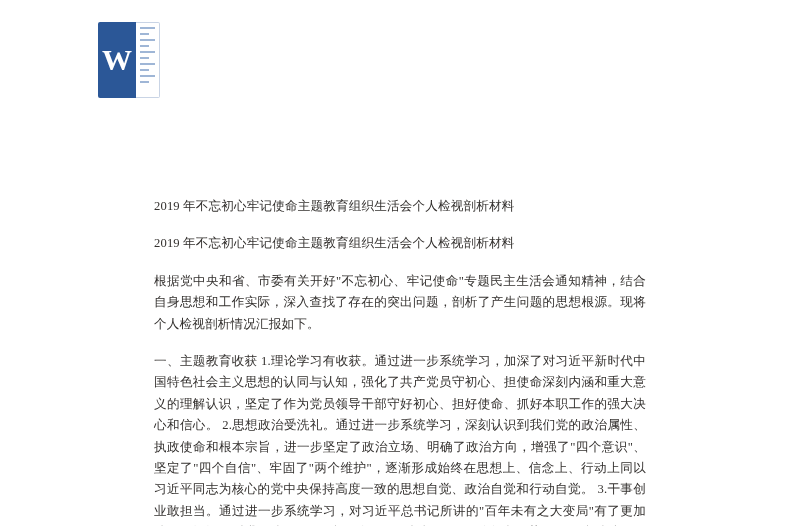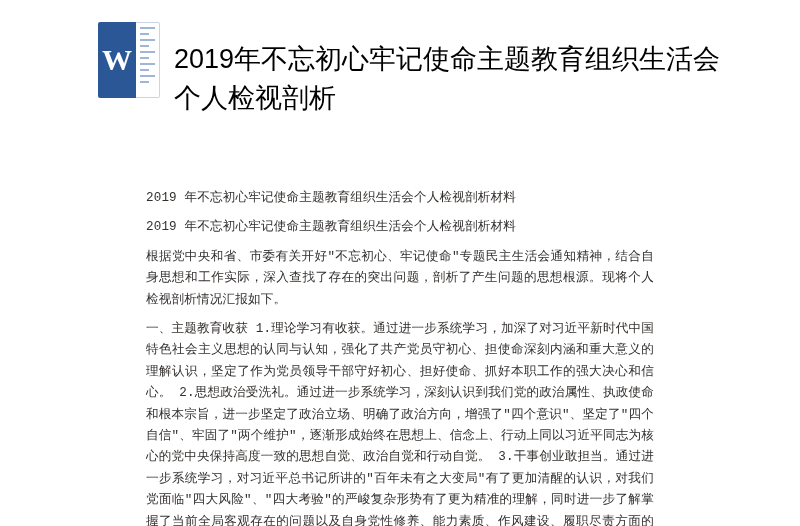--- a/index.html
+++ b/index.html
@@ -91,22 +91,22 @@
     left: 100px;
     top: 128px;
     width: 600px;
     height: 398px;
     background: #ffffff;
     box-sizing: border-box;
     padding: 52px 38px 0 38px;
     overflow: hidden;
   }
   .doc-sheet p {
-    margin: 8px;
-    font-family: Liberation Mono, monospace;
+    margin: 16px;
+    font-family: Liberation Serif, serif;
     font-size: 12.6px;
     line-height: 21.4px;
     color: #33302e;
     text-align: justify;
     text-justify: inter-ideograph;
     letter-spacing: 0.15px;
   }
   .doc-sheet p.flow {
     text-indent: 0;
   }
@@ -125,21 +125,20 @@
         <i></i>
         <i class="short"></i>
         <i></i>
         <i class="short"></i>
         <i></i>
         <i class="short"></i>
         <i></i>
         <i class="short"></i>
       </div>
     </div>
-    <h1 class="title">2019年不忘初心牢记使命主题教育组织生活会个人检视剖析</h1>
   </div>
 
   <div class="doc-sheet">
     <p class="flow">2019 年不忘初心牢记使命主题教育组织生活会个人检视剖析材料</p>
     <p class="flow">2019 年不忘初心牢记使命主题教育组织生活会个人检视剖析材料</p>
     <p class="flow">根据党中央和省、市委有关开好"不忘初心、牢记使命"专题民主生活会通知精神，结合自身思想和工作实际，深入查找了存在的突出问题，剖析了产生问题的思想根源。现将个人检视剖析情况汇报如下。</p>
     <p class="flow">一、主题教育收获 1.理论学习有收获。通过进一步系统学习，加深了对习近平新时代中国特色社会主义思想的认同与认知，强化了共产党员守初心、担使命深刻内涵和重大意义的理解认识，坚定了作为党员领导干部守好初心、担好使命、抓好本职工作的强大决心和信心。 2.思想政治受洗礼。通过进一步系统学习，深刻认识到我们党的政治属性、执政使命和根本宗旨，进一步坚定了政治立场、明确了政治方向，增强了"四个意识"、坚定了"四个自信"、牢固了"两个维护"，逐渐形成始终在思想上、信念上、行动上同以习近平同志为核心的党中央保持高度一致的思想自觉、政治自觉和行动自觉。 3.干事创业敢担当。通过进一步系统学习，对习近平总书记所讲的"百年未有之大变局"有了更加清醒的认识，对我们党面临"四大风险"、"四大考验"的严峻复杂形势有了更为精准的理解，同时进一步了解掌握了当前全局客观存在的问题以及自身党性修养、能力素质、作风建设、履职尽责方面的差距和不足。 4.为民服务更积极。通过走一线、跑基层、查民生，对"为人民服务"的宗旨体会更加深刻，对"以人民为中心、矢志不渝艰苦奋斗"的方向更加明确，对"党领导干部表率带头作用责任性担当"更加积极采纳。 5.清正廉洁保常态。通过学理论、学典型、学经验，对廉洁自律、廉洁从政准则有了更加明朗，对守好底线、筑牢防线方面更加常态，在自重、自省、自警、自励</p>
   </div>
 
 </div>

